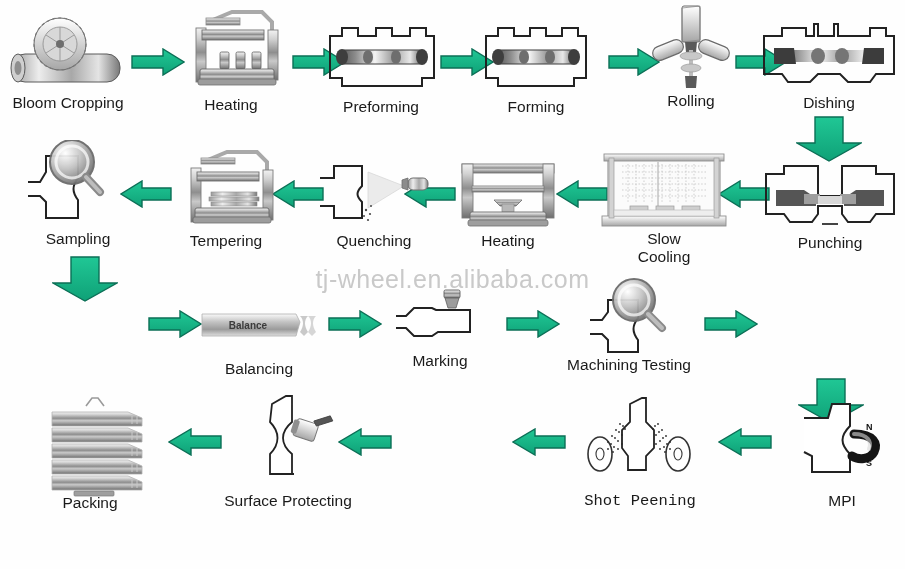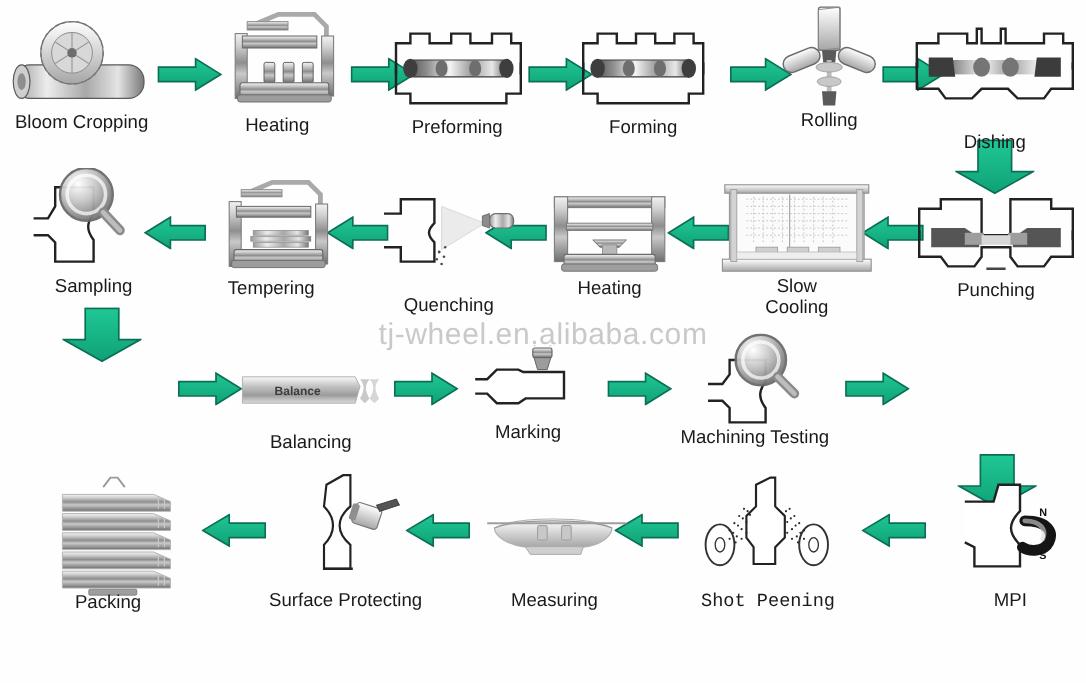--- a/index.html
+++ b/index.html
@@ -278,21 +278,21 @@
         <g>
           <rect x="14" y="32" width="108" height="12" fill="url(#hotBar)"></rect>
           <path d="M14,30 L34,30 L36,46 L14,46 Z" fill="#3c3c3c"></path>
           <path d="M104,30 L124,30 L124,46 L102,46 Z" fill="#3c3c3c"></path>
           <ellipse cx="58" cy="38" rx="7" ry="8" fill="#757575"></ellipse>
           <ellipse cx="82" cy="38" rx="7" ry="8" fill="#757575"></ellipse>
         </g>
         <path d="M4,34 L4,56 L22,56 L28,64 L50,64 L58,56 L80,56 L88,64 L110,64 L116,56 L134,56 L134,34" fill="none" stroke="#222" stroke-width="2"></path>
       </svg>
     </div>
-    <div class="step-label" style="top:92px;">Dishing</div>
+    <div class="step-label" style="top:76px;">Dishing</div>
   </div>
 
   <div class="arrow" style="left:796px; top:116px;">
     <svg width="66" height="46" viewBox="0 0 66 46">
       <path d="M19,1 L47,1 L47,27 L65,27 L33,45 L1,27 L19,27 Z" fill="url(#greenGrad)" stroke="#0b6f56" stroke-width="1.4"></path>
     </svg>
   </div>
 
   <div class="step" style="left:760px; top:158px; width:140px; height:100px;">
     <div class="step-art">
@@ -404,21 +404,21 @@
 
         <g fill="#4a4a4a">
           <circle cx="50" cy="54" r="1.2"></circle>
           <circle cx="54" cy="58" r="1.1"></circle>
           <circle cx="48" cy="60" r="1"></circle>
           <circle cx="55" cy="50" r="1"></circle>
           <circle cx="52" cy="64" r="1.1"></circle>
         </g>
       </svg>
     </div>
-    <div class="step-label" style="top:90px;text-align:right;">Quenching</div>
+    <div class="step-label" style="top:76px;text-align:right;">Quenching</div>
   </div>
 
   <div class="arrow" style="left:272px; top:180px;">
     <svg width="52" height="28" viewBox="0 0 52 28">
       <path d="M51,8 L22,8 L22,1 L1,14 L22,27 L22,20 L51,20 Z" fill="url(#greenGrad)" stroke="#0b6f56" stroke-width="1.4"></path>
     </svg>
   </div>
 
   <div class="step" style="left:165px; top:146px; width:122px; height:110px;">
     <div class="step-art">
@@ -624,38 +624,20 @@
     </div>
     <div class="step-label" style="top:100px; left:62px;font-family:Liberation Mono, monospace;">Shot Peening</div>
   </div>
 
   <div class="arrow" style="left:512px; top:428px;">
     <svg width="54" height="28" viewBox="0 0 54 28">
       <path d="M53,8 L23,8 L23,1 L1,14 L23,27 L23,20 L53,20 Z" fill="url(#greenGrad)" stroke="#0b6f56" stroke-width="1.4"></path>
     </svg>
   </div>
 
-  <div class="step" style="left:398px; top:420px; width:128px; height:96px;">
-    <div class="step-art">
-      <svg width="128" height="60" viewBox="0 0 128 60">
-
-        <path d="M14,20 C34,10 92,10 112,20 C112,26 104,34 88,36 L40,36 C24,34 14,26 14,20 Z" fill="url(#metalLight)" stroke="#b0b0b0" stroke-width="1"></path>
-        <path d="M14,20 C34,12 92,12 112,20" fill="none" stroke="#9a9a9a" stroke-width="1"></path>
-        <path d="M40,36 L44,42 L86,42 L88,36" fill="#cfcfcf" stroke="#a8a8a8" stroke-width="0.8"></path>
-
-        <line x1="8" y1="16" x2="124" y2="16" stroke="#9e9e9e" stroke-width="1.6"></line>
-
-        <g fill="#c8c8c8" stroke="#9a9a9a" stroke-width="0.8">
-          <rect x="50" y="18" width="8" height="12" rx="1"></rect>
-          <rect x="70" y="18" width="8" height="12" rx="1"></rect>
-        </g>
-      </svg>
-    </div>
-    <div class="step-label" style="top:72px; left:64px;">Measuring</div>
-  </div>
 
   <div class="arrow" style="left:338px; top:428px;">
     <svg width="54" height="28" viewBox="0 0 54 28">
       <path d="M53,8 L23,8 L23,1 L1,14 L23,27 L23,20 L53,20 Z" fill="url(#greenGrad)" stroke="#0b6f56" stroke-width="1.4"></path>
     </svg>
   </div>
 
   <div class="step" style="left:222px; top:392px; width:132px; height:124px;">
     <div class="step-art">
       <svg width="132" height="104" viewBox="0 0 132 104">

